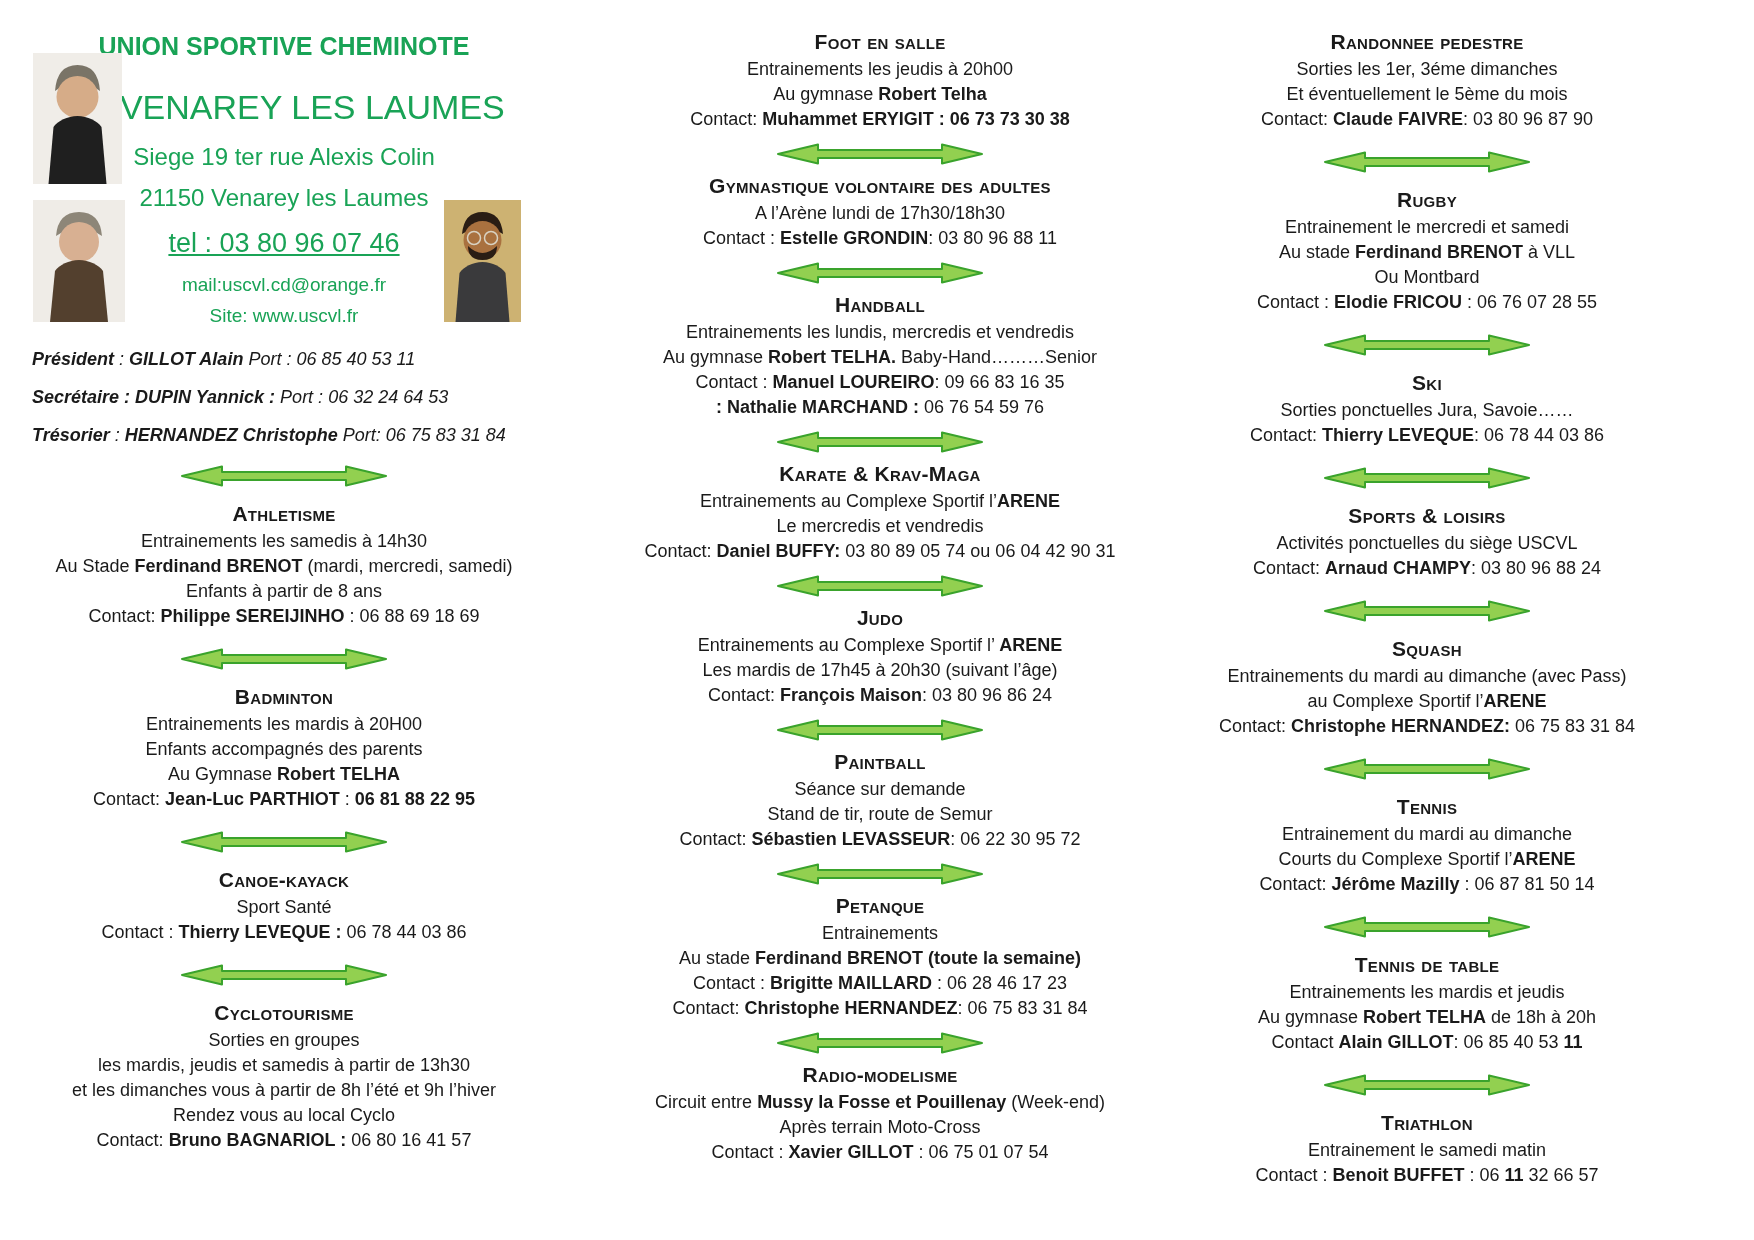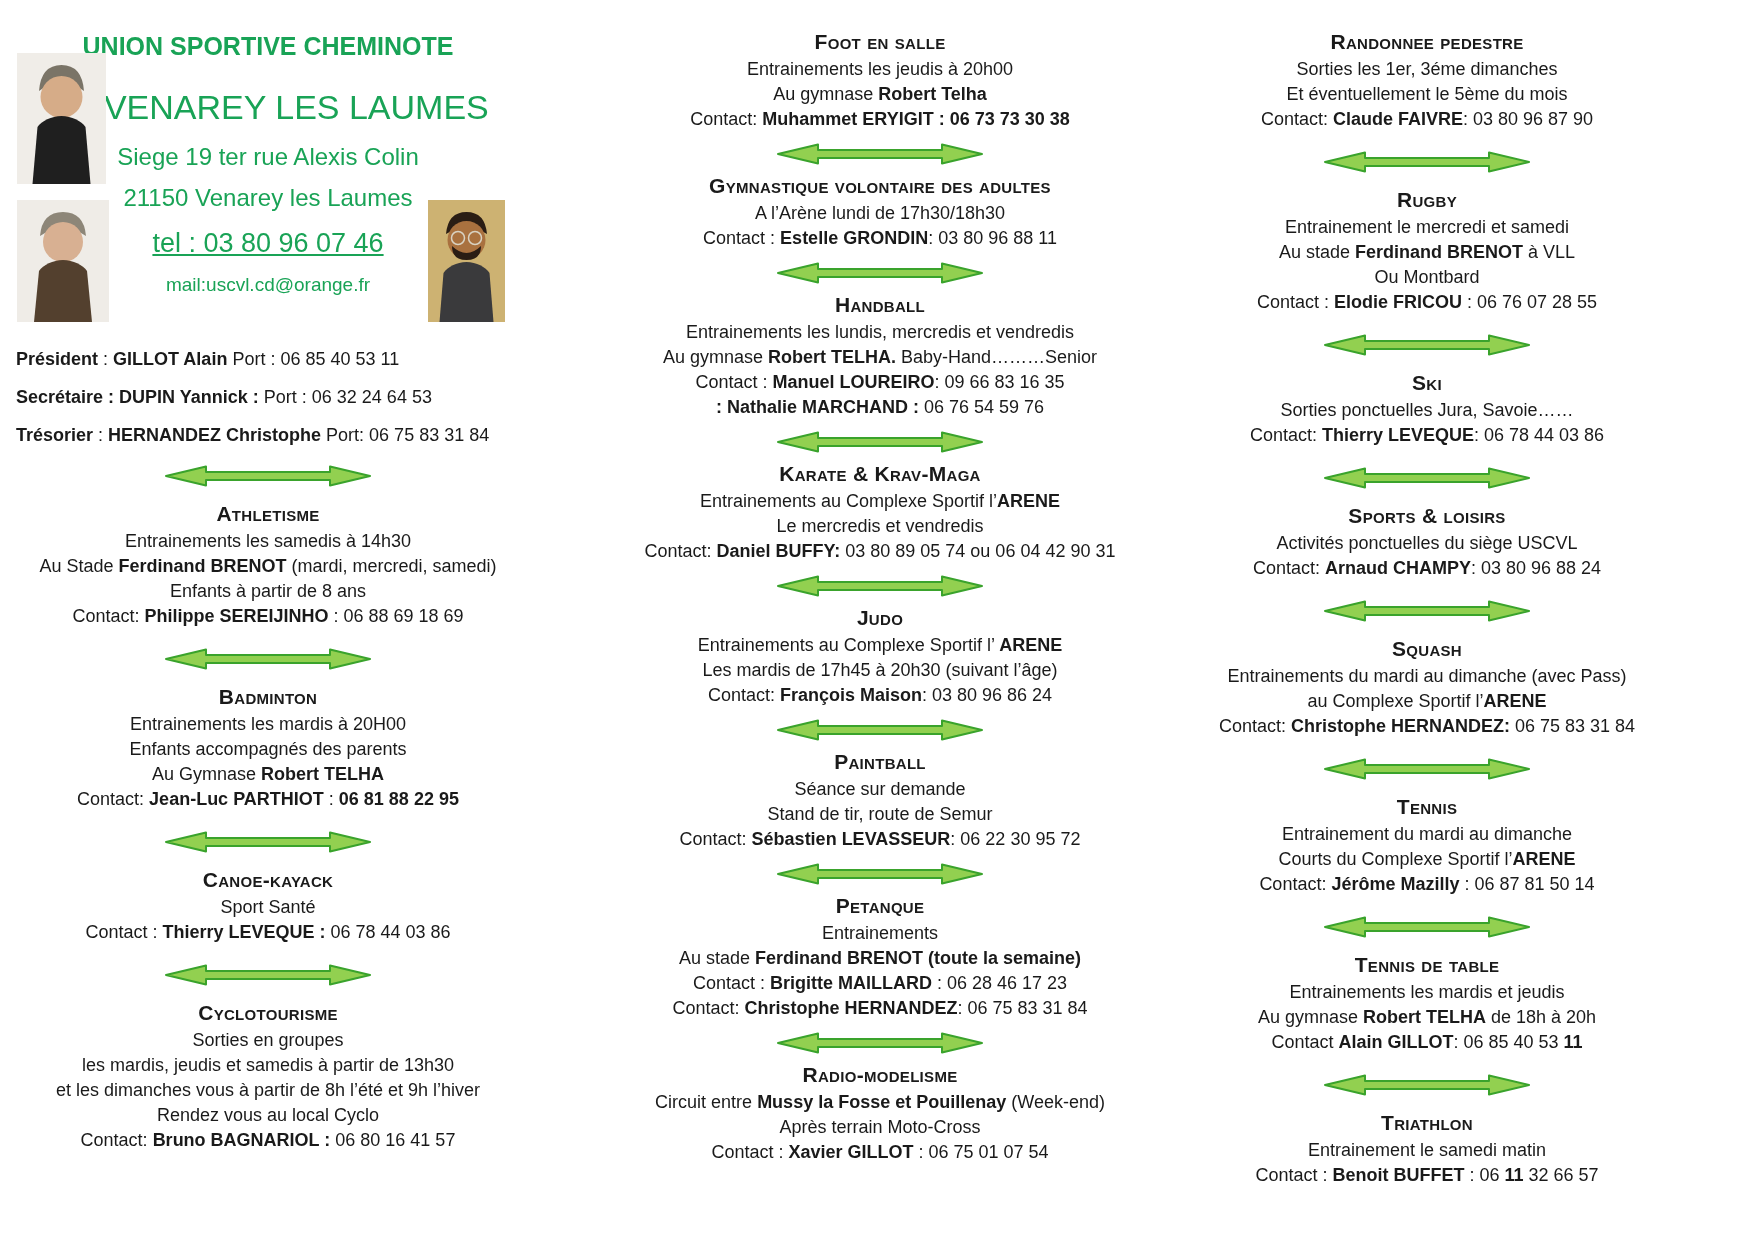--- a/index.html
+++ b/index.html
@@ -2,41 +2,41 @@
 <html style="--green: #19a356; --ink: #1a1a1a;"><head>
 <meta charset="utf-8">
 <style>
   :root{ --green:#19a356; --ink:#1a1a1a; }
   html,body{margin:0;padding:0;background:#ffffff;}
   .page{
     position:relative; width:1754px; height:1240px; background:#ffffff;
     font-family:"Liberation Sans", sans-serif; color:var(--ink); overflow:hidden;
   }
   .col{position:absolute; top:30px;}
-  .col-left{left:6px; width:524px;}
+  .col-left{left:22px; width:524px;}
   .col-mid{left:600px; width:560px;}
   .col-right{left:1157px; width:540px;}
   .sections{text-align:center;}
 
   
   .club-header{position:relative; height:302px; text-align:center; color:var(--green);}
   .photo{position:absolute; line-height:0;}
   .photo-1{left:11px; top:23px;}
   .photo-2{left:11px; top:170px;}
   .photo-3{left:422px; top:170px;}
   .club-t1{font-size:25px; font-weight:700; padding-top:2px;}
   .club-t2{font-size:34px; font-weight:400; margin-top:27px;}
   .club-a1{font-size:24px; margin-top:16px;}
   .club-a2{font-size:24px; margin-top:13px;}
   .club-tel{font-size:27px; margin-top:16px;text-decoration:underline;}
   .club-mail{font-size:19px; margin-top:15px;}
   .club-site{font-size:19px; margin-top:9px;}
 
   
-  .officials{margin-top:4px; padding-left:10px; text-align:left;}
+  .officials{margin-top:4px; padding-left:10px; text-align:left;font-style:italic;}
   .official-line{font-size:18px; margin-top:17px; white-space:nowrap;}
 
   
   .sec-title{
     font-size:21px; font-weight:700; font-variant:small-caps;
     letter-spacing:.3px; text-underline-offset:3px;
     margin-bottom:3px;
   }
   .sec-line{font-size:18px; line-height:25px;}
   .b{font-weight:700;}
@@ -76,20 +76,21 @@
           <circle cx="47" cy="38" r="6.5" fill="none" stroke="#d9d2c2" stroke-width="1.5"></circle>
           <path d="M38.5 62 c-10 0 -19 5 -23 11 l-4 49 h54 l-4 -49 c-4 -6 -13 -11 -23 -11z" fill="#3a3a3c"></path>
         </svg>
       </span>
       <div class="club-t1">UNION SPORTIVE CHEMINOTE</div>
       <div class="club-t2">DE VENAREY LES LAUMES</div>
       <div class="club-a1">Siege 19 ter rue Alexis Colin</div>
       <div class="club-a2">21150 Venarey les Laumes</div>
       <div class="club-tel">tel : 03 80 96 07 46</div>
       <div class="club-mail">mail:uscvl.cd@orange.fr</div>
+      <div class="club-site">Site: www.uscvl.fr</div>
     </div>
     <div class="officials" id="officials">
         <div class="official-line"><span class="b">Président</span><span> :  </span><span class="b">GILLOT Alain</span><span> Port : 06 85 40 53 11</span></div>
         <div class="official-line"><span class="b">Secrétaire : DUPIN Yannick :</span><span> Port : 06 32 24 64 53</span></div>
         <div class="official-line"><span class="b">Trésorier</span><span> :  </span><span class="b">HERNANDEZ Christophe</span><span> Port: 06 75 83 31 84</span></div>
       </div>
     <div class="sections" id="col0">
         <div class="arrow-wrap"><svg width="210" height="24" viewBox="0 0 210 24">
             <polygon points="3,12 43,2.5 43,8 167,8 167,2.5 207,12 167,21.5 167,16 43,16 43,21.5" fill="#92d050" stroke="#3aa32c" stroke-width="2" stroke-linejoin="round"></polygon>
           </svg></div>

